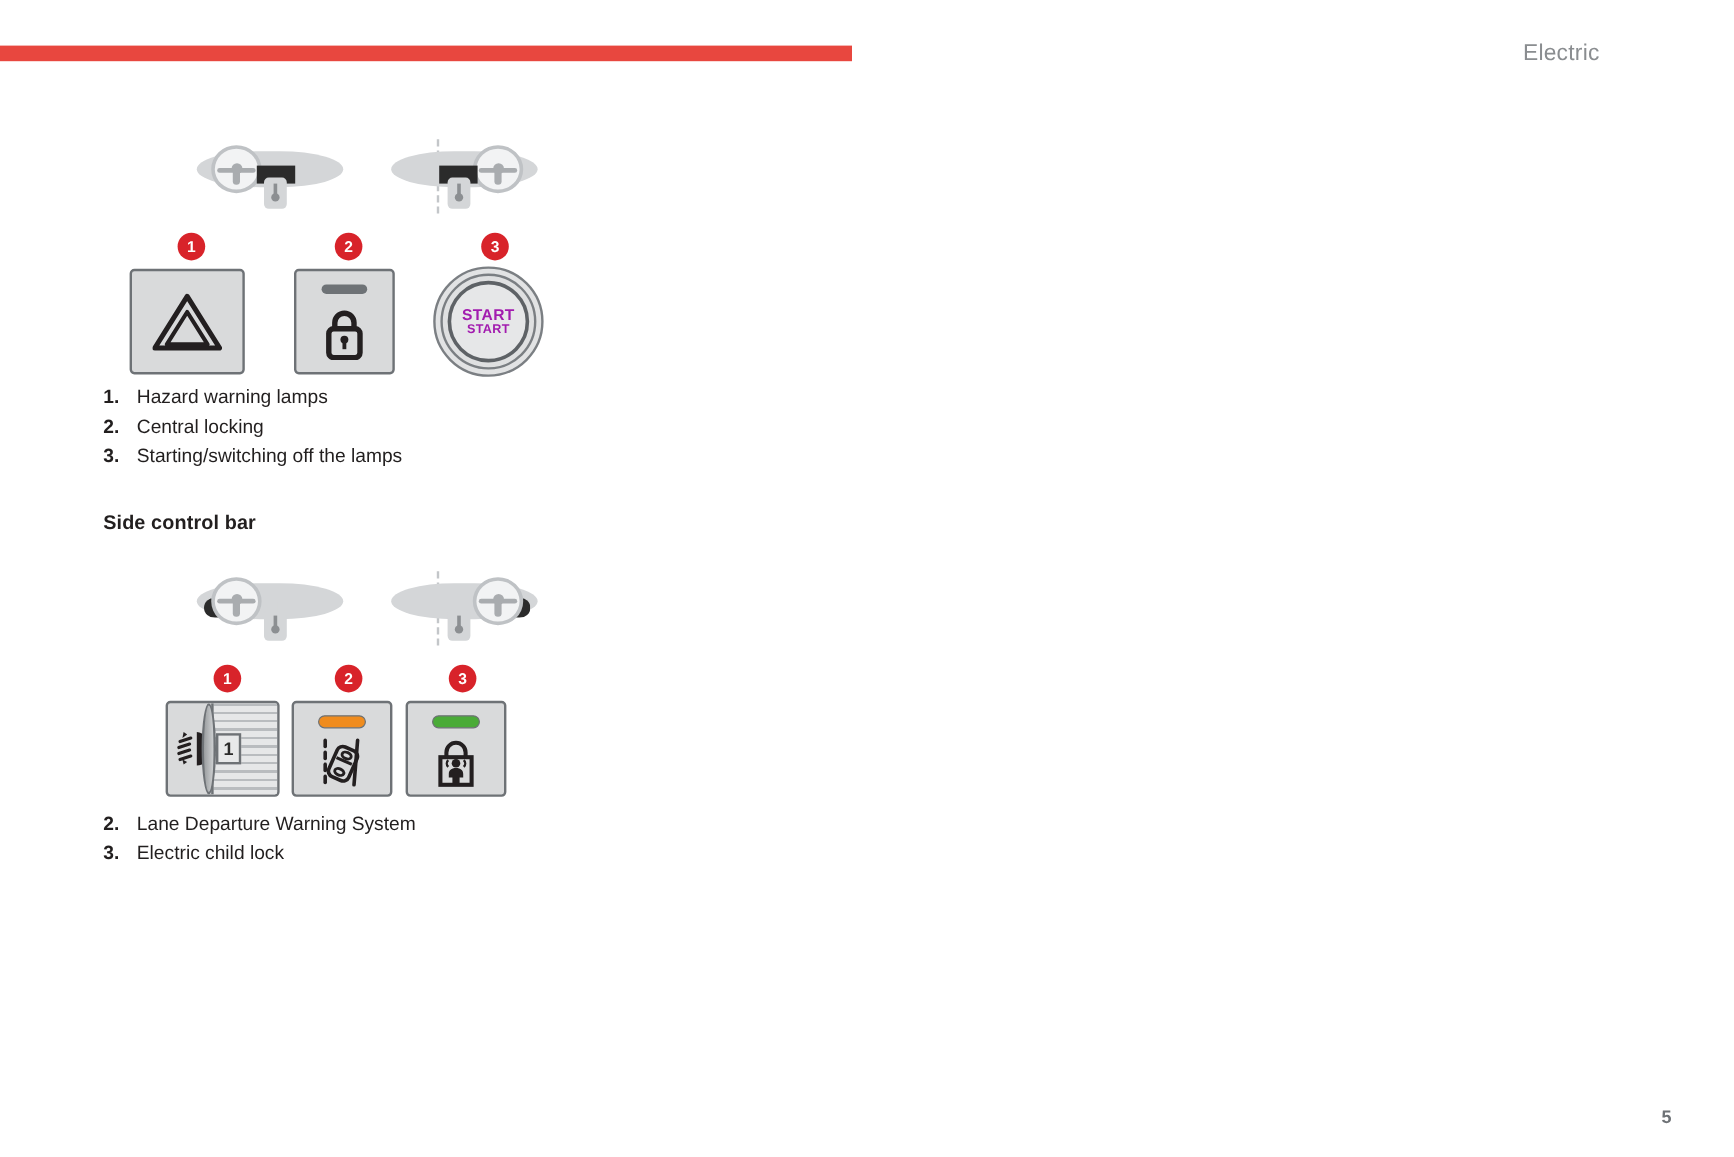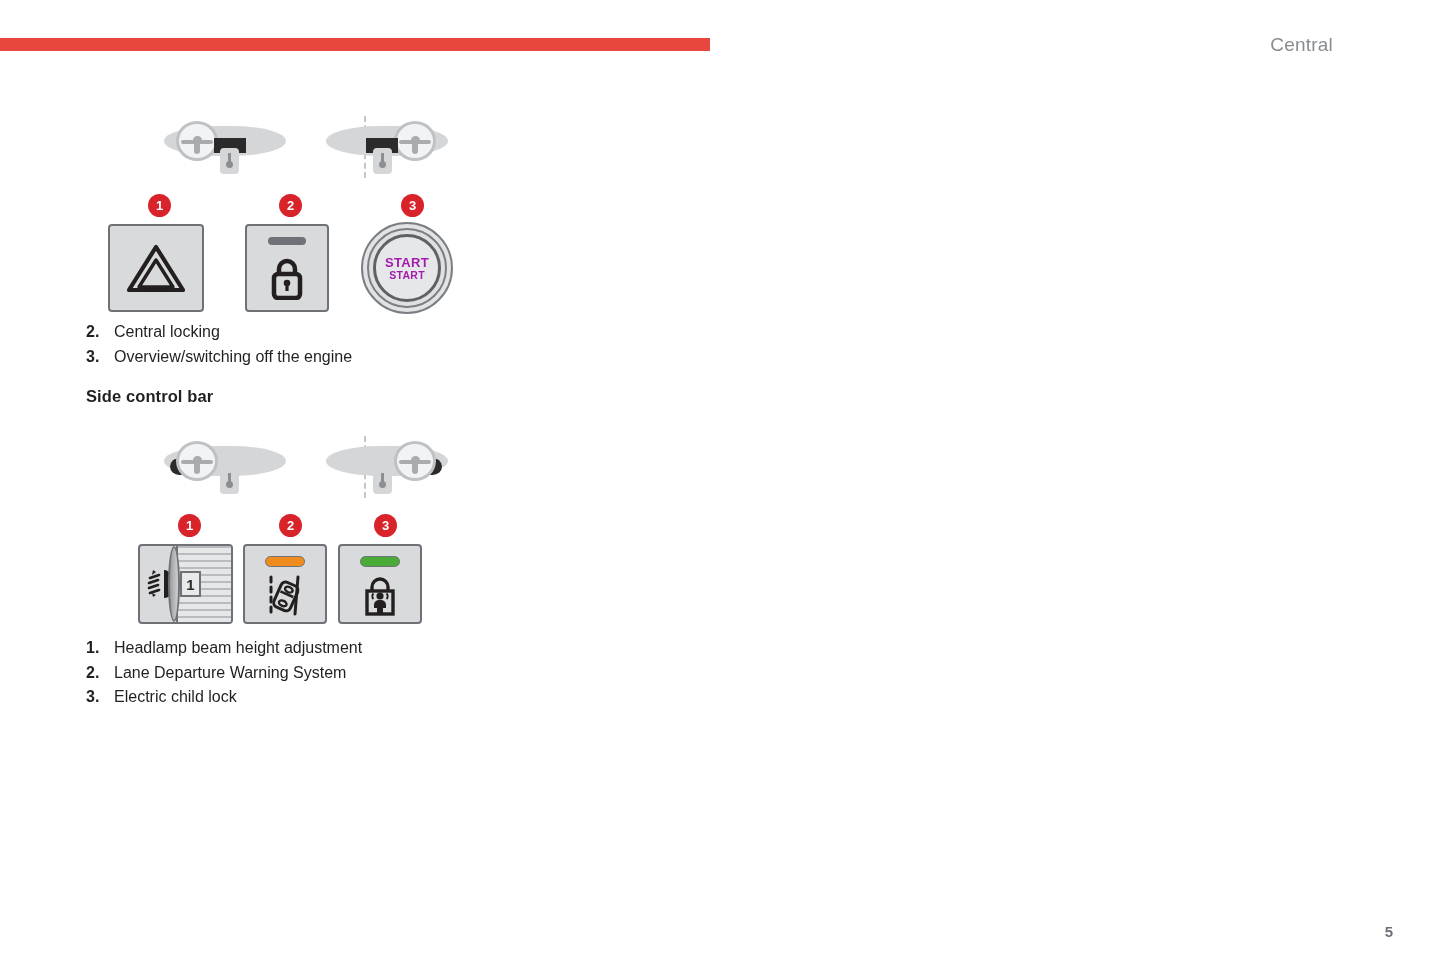--- a/index.html
+++ b/index.html
@@ -444,21 +444,21 @@
     bottom: 24px;
     font-size: 15px;
     font-weight: bold;
     color: #6e7276;
   }
 </style>
 </head>
 <body>
 
 <div class="header-rule"></div>
-<div class="header-title">Central</div>
+<div class="header-title">Electric</div>
 
 <div class="content">
 
 
   <div class="dash-figure">
     <div class="dash-pair">
       <div class="dash-divider"></div>
 
       <div class="dash-unit left">
         <div class="dash-body"></div>
@@ -527,28 +527,31 @@
           <span class="l1">START</span>
           <span class="l2">START</span>
         </div>
       </div>
     </div>
 
   </div>
 
   <ol class="caption-list" style="margin-top:4px;">
     <li>
+      <span class="num">1.</span><span>Hazard warning lamps</span>
+    </li>
+    <li>
       <span class="num">2.</span><span>Central locking</span>
     </li>
     <li>
-      <span class="num">3.</span><span>Overview/switching off the engine</span>
+      <span class="num">3.</span><span>Starting/switching off the lamps</span>
     </li>
   </ol>
 
-  <h2 class="section-heading" style="margin-top:18px;">Side control bar</h2>
+  <h2 class="section-heading" style="margin-top:33px;">Side control bar</h2>
 
   <div class="dash-figure">
     <div class="dash-pair">
       <div class="dash-divider"></div>
 
       <div class="dash-unit left">
         <div class="dash-body"></div>
         <div class="dash-accent"></div>
         <div class="wheel">
           <div class="rim"></div>
@@ -638,23 +641,20 @@
           <path d="M13.5 27 c-1.5-1.5 -1.5-4 0-5.5" fill="none" stroke="#231f20" stroke-width="2"></path>
           <path d="M26.5 27 c1.5-1.5 1.5-4 0-5.5" fill="none" stroke="#231f20" stroke-width="2"></path>
         </svg>
       </div>
     </div>
 
   </div>
 
   <ol class="caption-list" style="margin-top:2px;">
     <li>
-      <span class="num">1.</span><span>Headlamp beam height adjustment</span>
-    </li>
-    <li>
       <span class="num">2.</span><span>Lane Departure Warning System</span>
     </li>
     <li>
       <span class="num">3.</span><span>Electric child lock</span>
     </li>
   </ol>
 
 </div>
 
 <div class="page-number">5</div>

